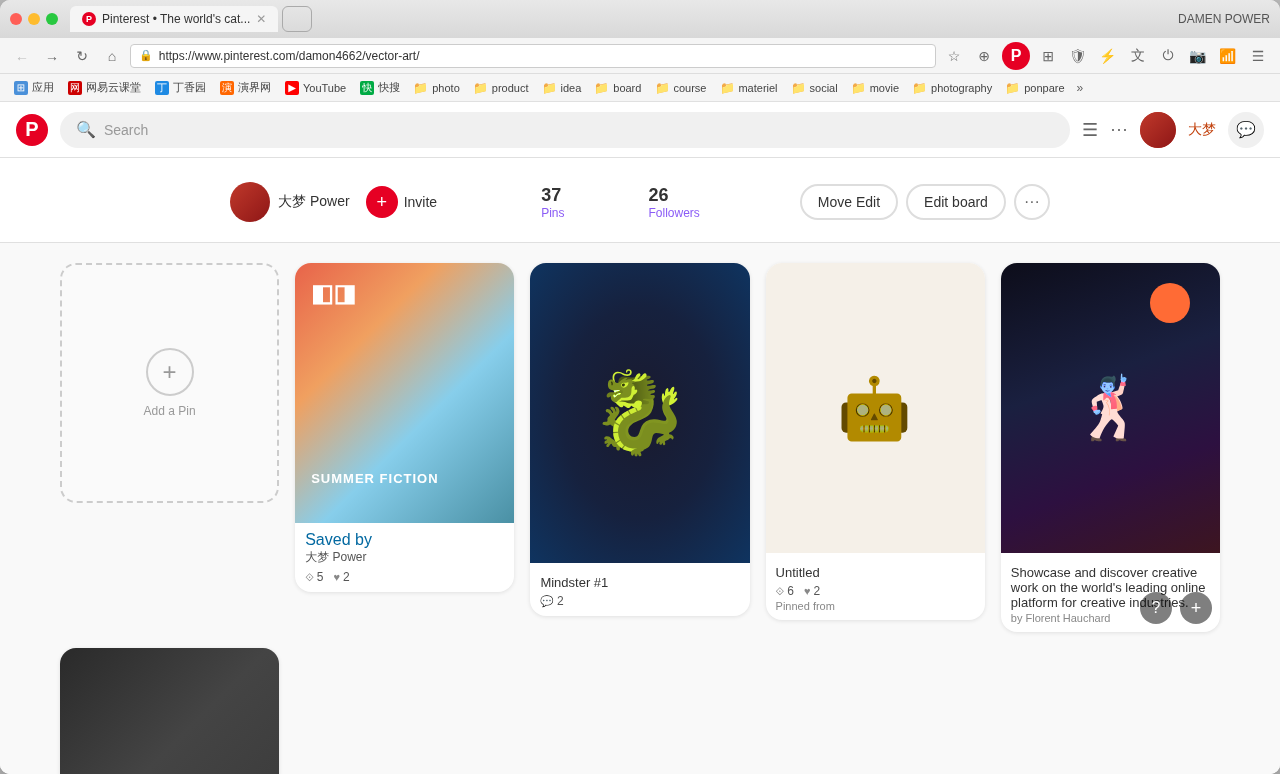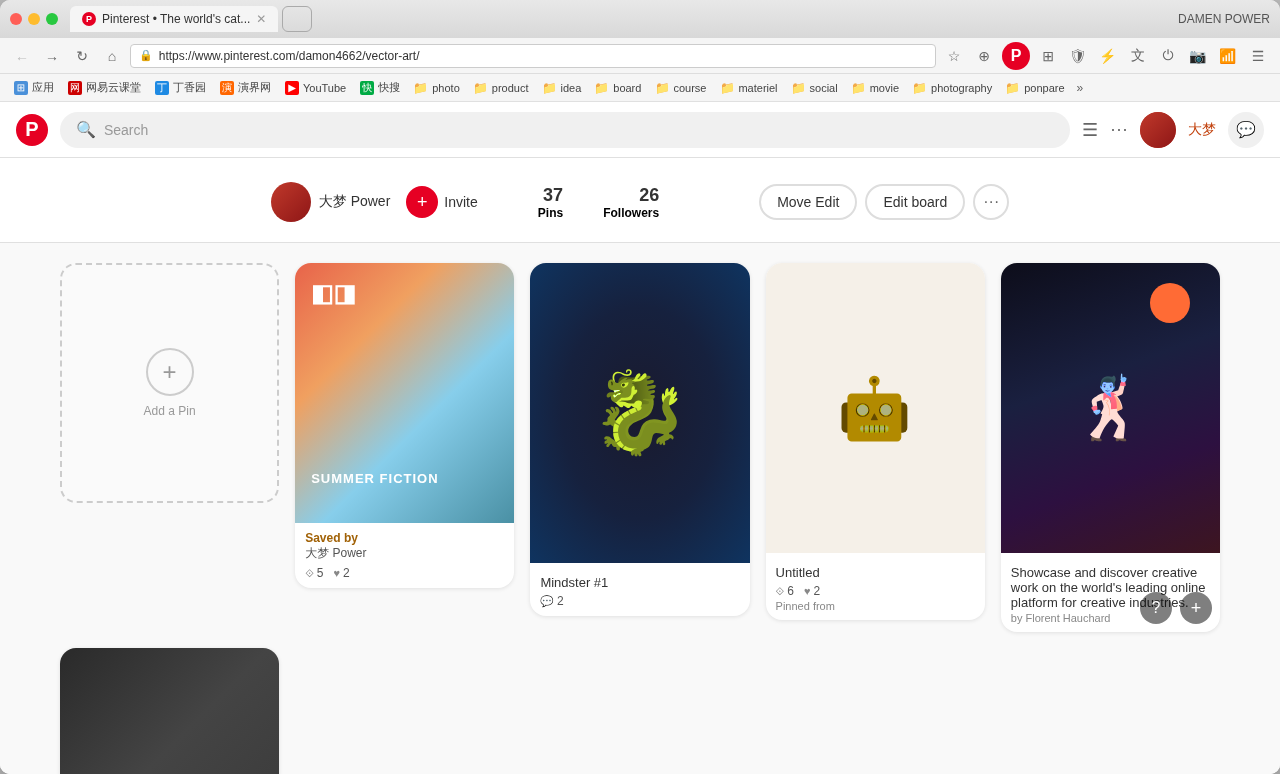--- a/index.html
+++ b/index.html
@@ -349,31 +349,31 @@
       display: flex;
       align-items: center;
       justify-content: center;
       font-size: 18px;
     }
     .board-stats {
       display: flex;
       gap: 40px;
     }
     .stat-item {
-      text-align: right;
+      text-align: left;
+      margin-left: 44px;
     }
     .stat-number {
       font-size: 18px;
       font-weight: 600;
       color: #333;
     }
     .stat-label {
       font-size: 12px;
-      color: #000000;
-      font-weight: bold;
+      color: #8b5cf6;
     }
     .board-actions {
       display: flex;
       align-items: center;
       gap: 8px;
       margin-left: 40px;
     }
     .action-btn {
       padding: 8px 16px;
       border: 2px solid #ddd;
@@ -441,23 +441,23 @@
       border-radius: 16px;
       overflow: hidden;
       background: white;
       box-shadow: 0 1px 4px rgba(0,0,0,0.1);
       position: relative;
     }
     .pin-info {
       padding: 8px 10px;
     }
     .pin-saved-by {
-      font-size: 12px;
-      color: #a16207;
-      font-weight: 700;
+      font-size: 16px;
+      color: #0369a1;
+      font-weight: 400;
     }
     .pin-user {
       font-size: 12px;
       color: #555;
     }
     .pin-stats {
       display: flex;
       gap: 10px;
       margin-top: 4px;
     }

